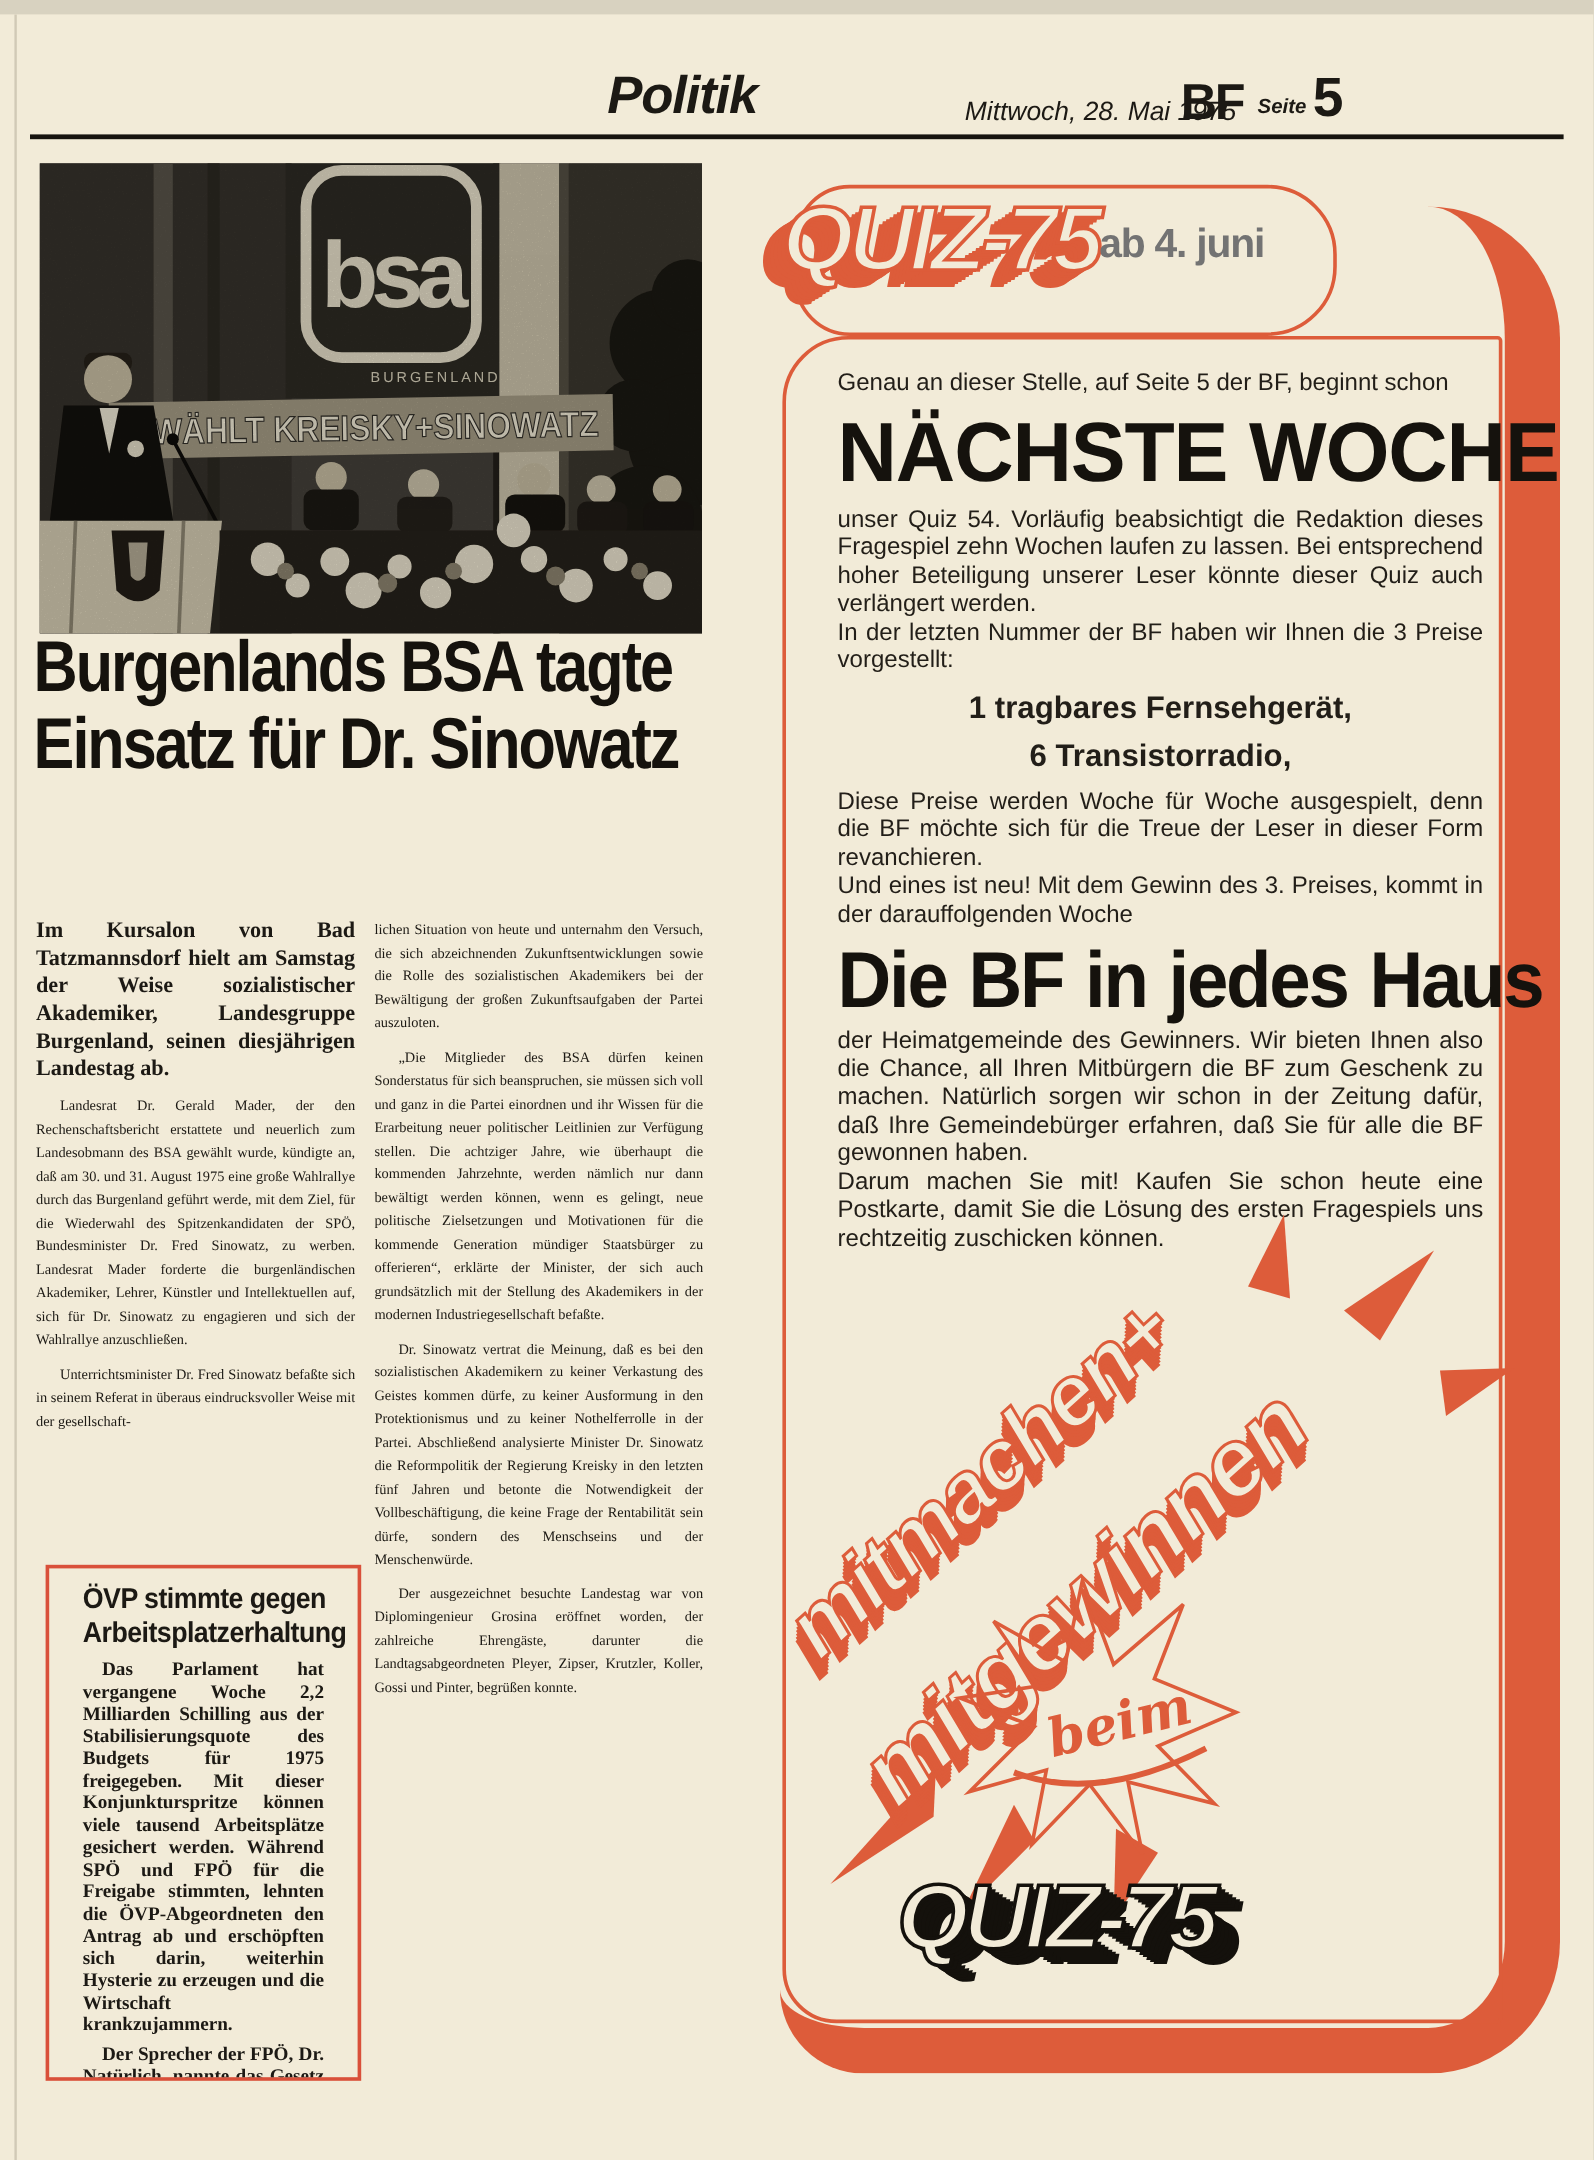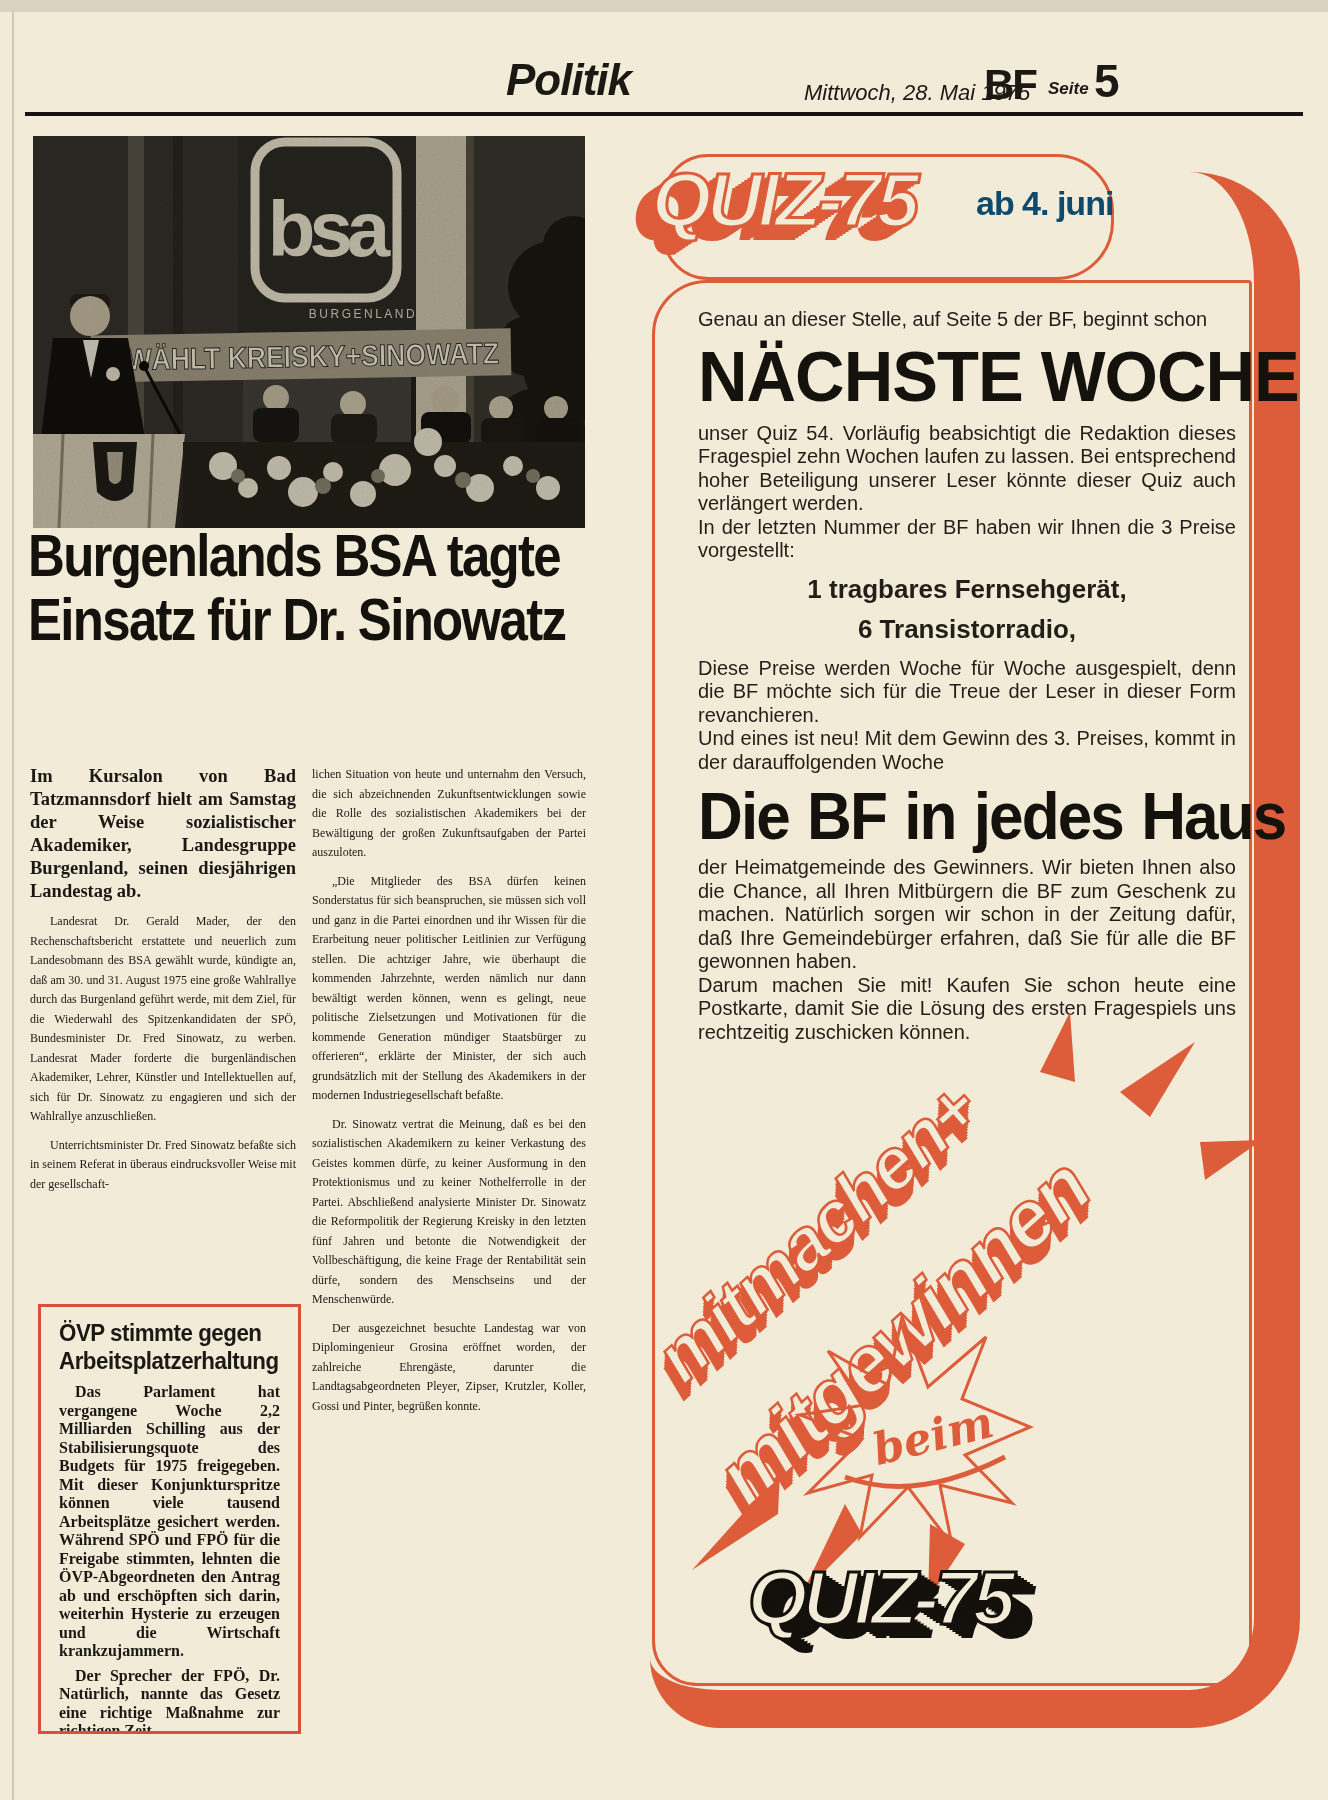--- a/index.html
+++ b/index.html
@@ -24,37 +24,37 @@
   .headline span{display:block;}
   
   .col{text-align:justify;}
   .col p{margin:0 0 9px;text-indent:20px;font-size:12px;line-height:19.5px;}
   .col p.noindent{text-indent:0;}
   .col1{left:30px;top:753px;width:266px;height:534px;overflow:hidden;}
   .col2{left:312px;top:753px;width:274px;height:900px;overflow:hidden;}
   .lead{font-weight:700;font-size:18.5px !important;line-height:23px !important;}
   
   .ovp{left:38px;top:1292px;width:263px;height:430px;border:3px solid #d9503a;
-       box-sizing:border-box;padding:12px 18px;overflow:hidden;}
+       box-sizing:border-box;padding:12px 28px;overflow:hidden;}
   .ovp h2{margin:0 0 8px;font:700 24px/28px "Liberation Sans",sans-serif;letter-spacing:-.5px;
           transform:scaleX(.93);transform-origin:left;white-space:nowrap;}
   .ovp h2 span{display:block;}
   .ovp p{margin:0 0 6px;font-weight:700;font-size:16px;line-height:18.5px;text-align:justify;text-indent:16px;}
   
   .ad-outer{left:650px;top:160px;width:650px;height:1556px;box-sizing:border-box;
             border:solid #dd5c3a;border-width:0 46px 38px 0;border-radius:0 110px 110px 70px;}
   .ad-inner{left:652px;top:268px;width:600px;height:1406px;box-sizing:border-box;
             border:3px solid #dd5c3a;border-radius:55px 4px 4px 45px;}
   .ad-tab{left:662px;top:142px;width:452px;height:126px;box-sizing:border-box;
           border:3px solid #dd5c3a;border-radius:46px 58px 58px 46px;}
   .quiz-top{left:652px;top:150px;font:italic 900 76px/1 "Liberation Sans",sans-serif;
             letter-spacing:-4px;color:#f2ebd8;-webkit-text-stroke:3px #dd5c3a;white-space:nowrap;
             text-shadow:-2px 2px 0 #dd5c3a,-5px 4px 0 #dd5c3a,-8px 6px 0 #dd5c3a,-11px 8px 0 #dd5c3a,
                         -14px 10px 0 #dd5c3a,-17px 12px 0 #dd5c3a,-20px 14px 0 #dd5c3a;}
-  .abjuni{left:976px;top:174px;font:700 34px/1 "Liberation Sans",sans-serif;letter-spacing:-1px;color:#0c4a6e;}
+  .abjuni{left:916px;top:174px;font:700 34px/1 "Liberation Sans",sans-serif;letter-spacing:-1px;color:#737373;}
   
   .ad-content{left:698px;top:296px;width:538px;text-align:justify;color:#221e18;
               font-family:"Liberation Sans",sans-serif;font-size:20px;line-height:23.5px;}
   .ad-content p{margin:0;}
   .ad-intro{margin:0 0 10px !important;}
   .ad-h1{margin:4px 0 10px;font:700 70px/70px "Liberation Sans",sans-serif;letter-spacing:-1px;
          transform:scaleX(.98);transform-origin:left;white-space:nowrap;color:#15120d;}
   .ad-h2{margin:8px 0 6px;font:700 66px/68px "Liberation Sans",sans-serif;letter-spacing:-2px;
          word-spacing:3px;transform:scaleX(.94);transform-origin:left;white-space:nowrap;color:#15120d;}
   .prize{font:700 26px/28px "Liberation Sans",sans-serif;margin:12px 0;text-align:center;}

